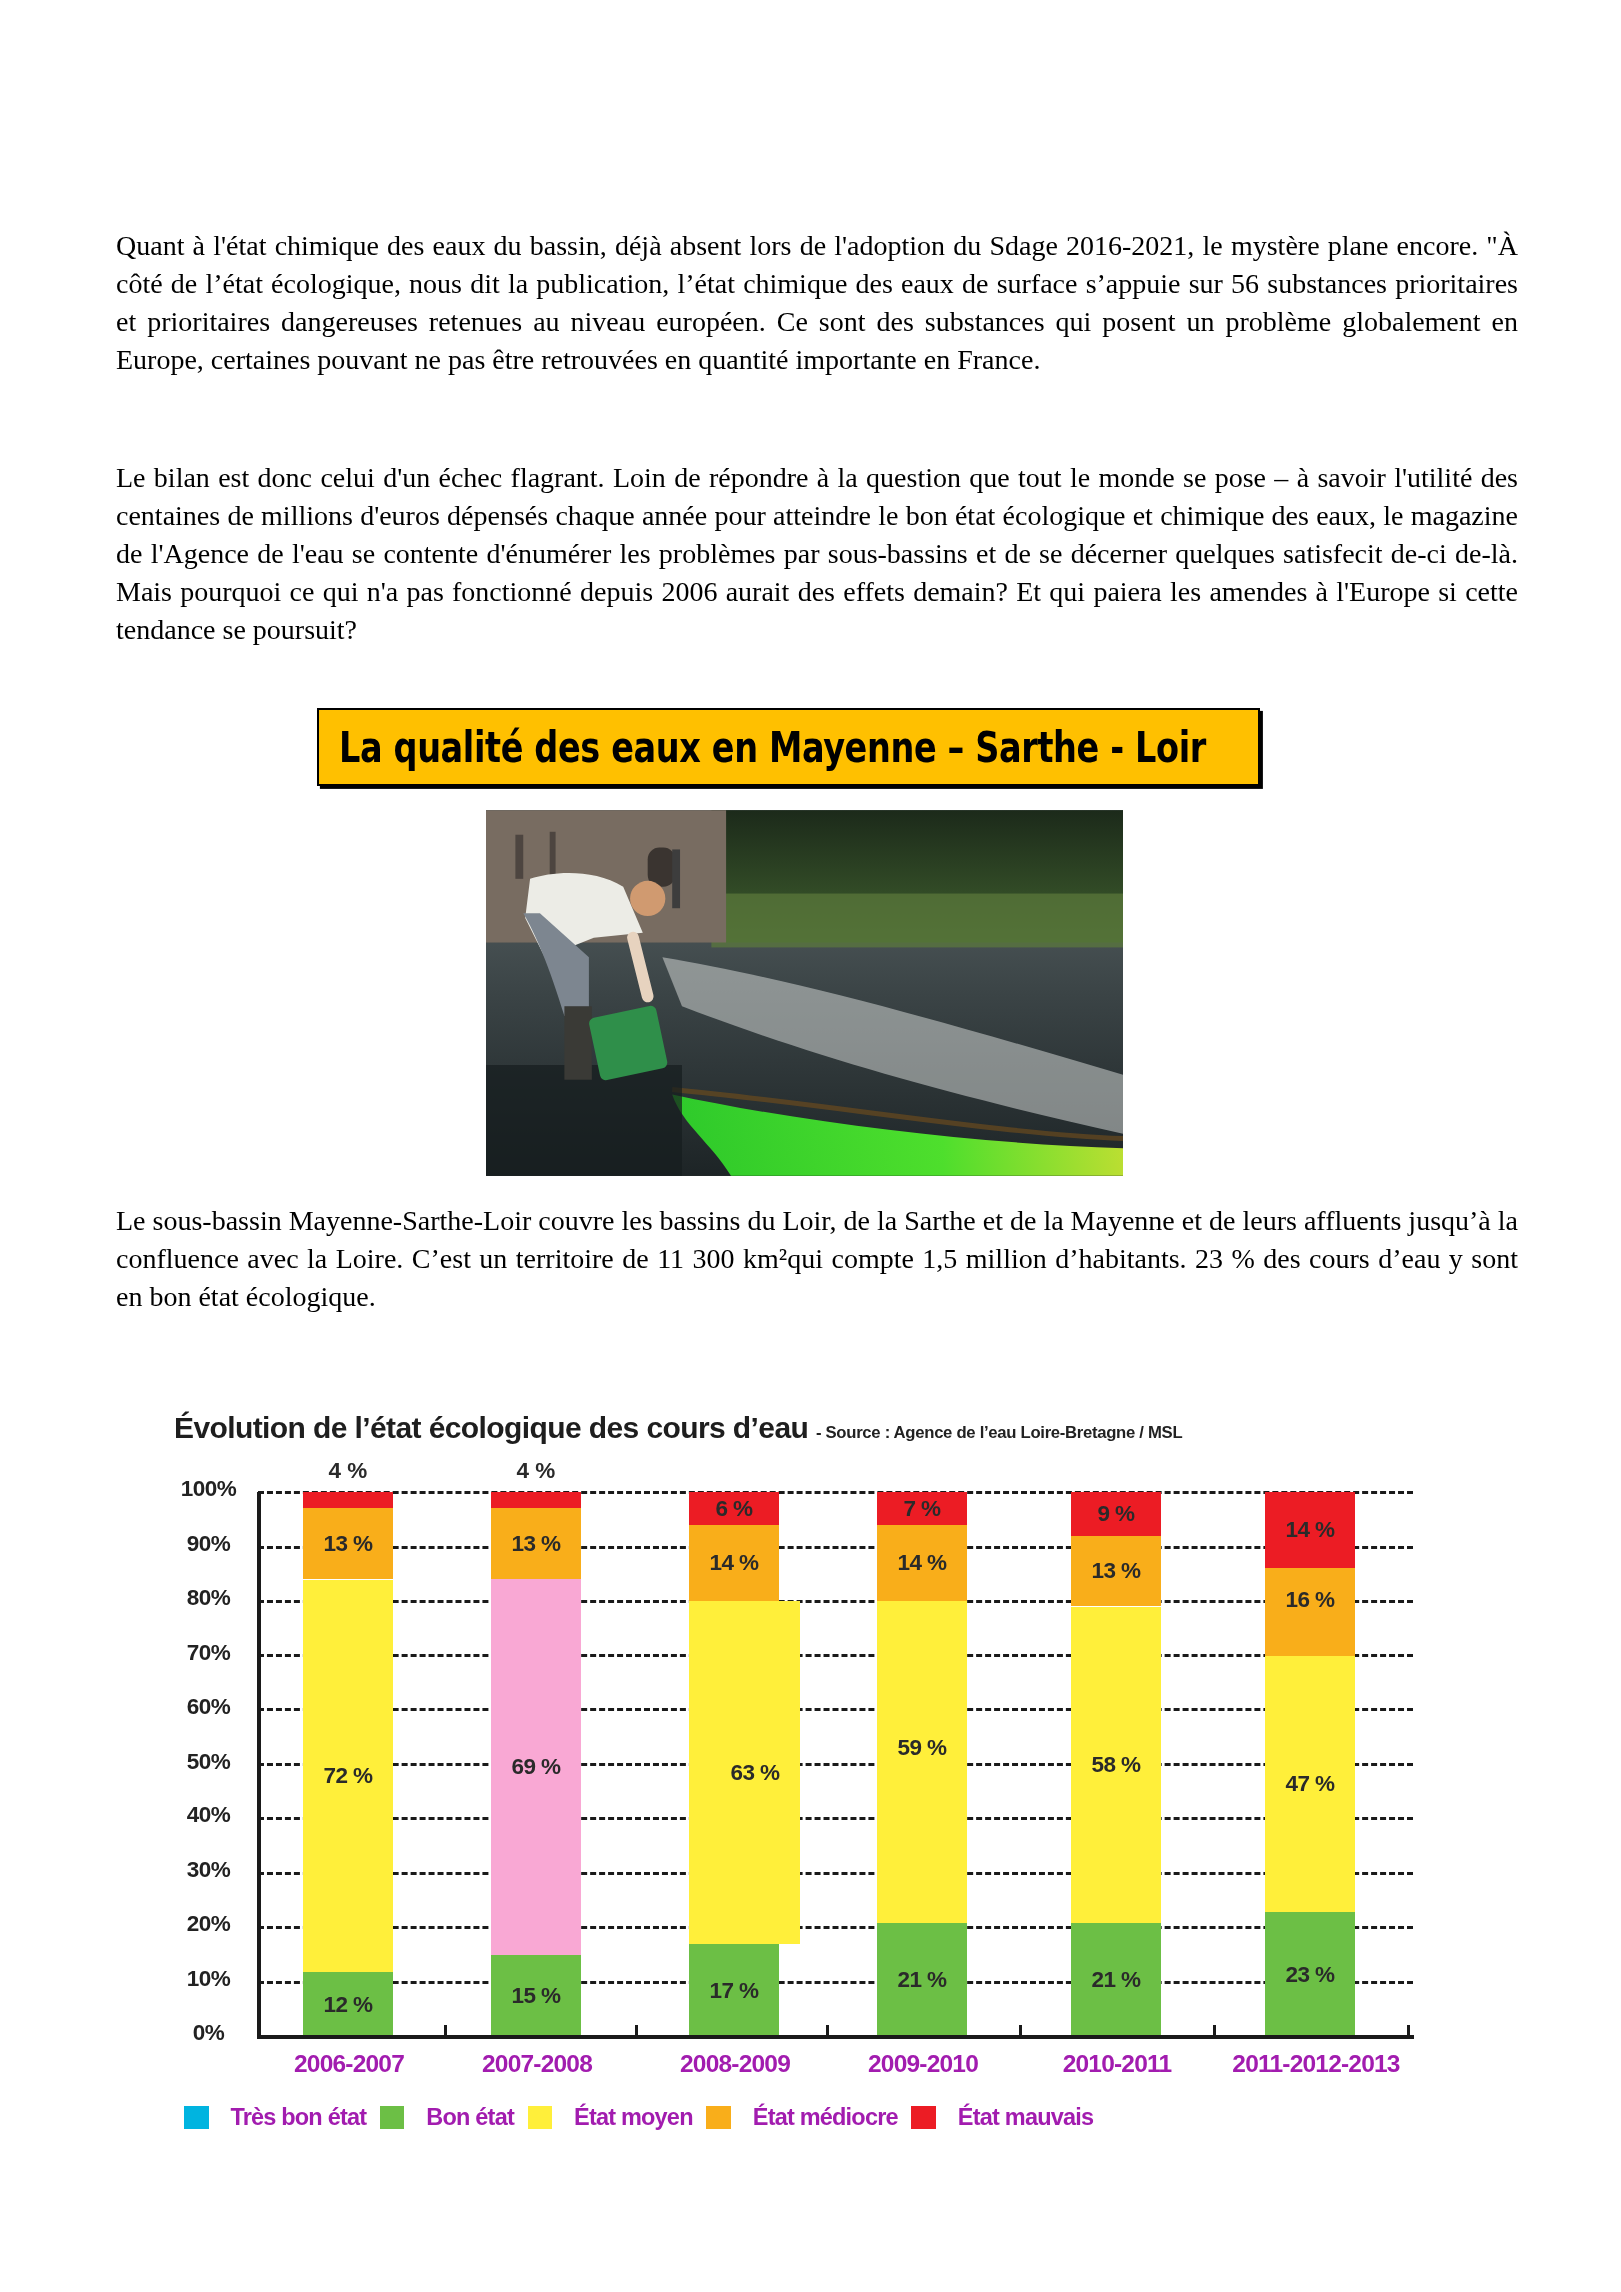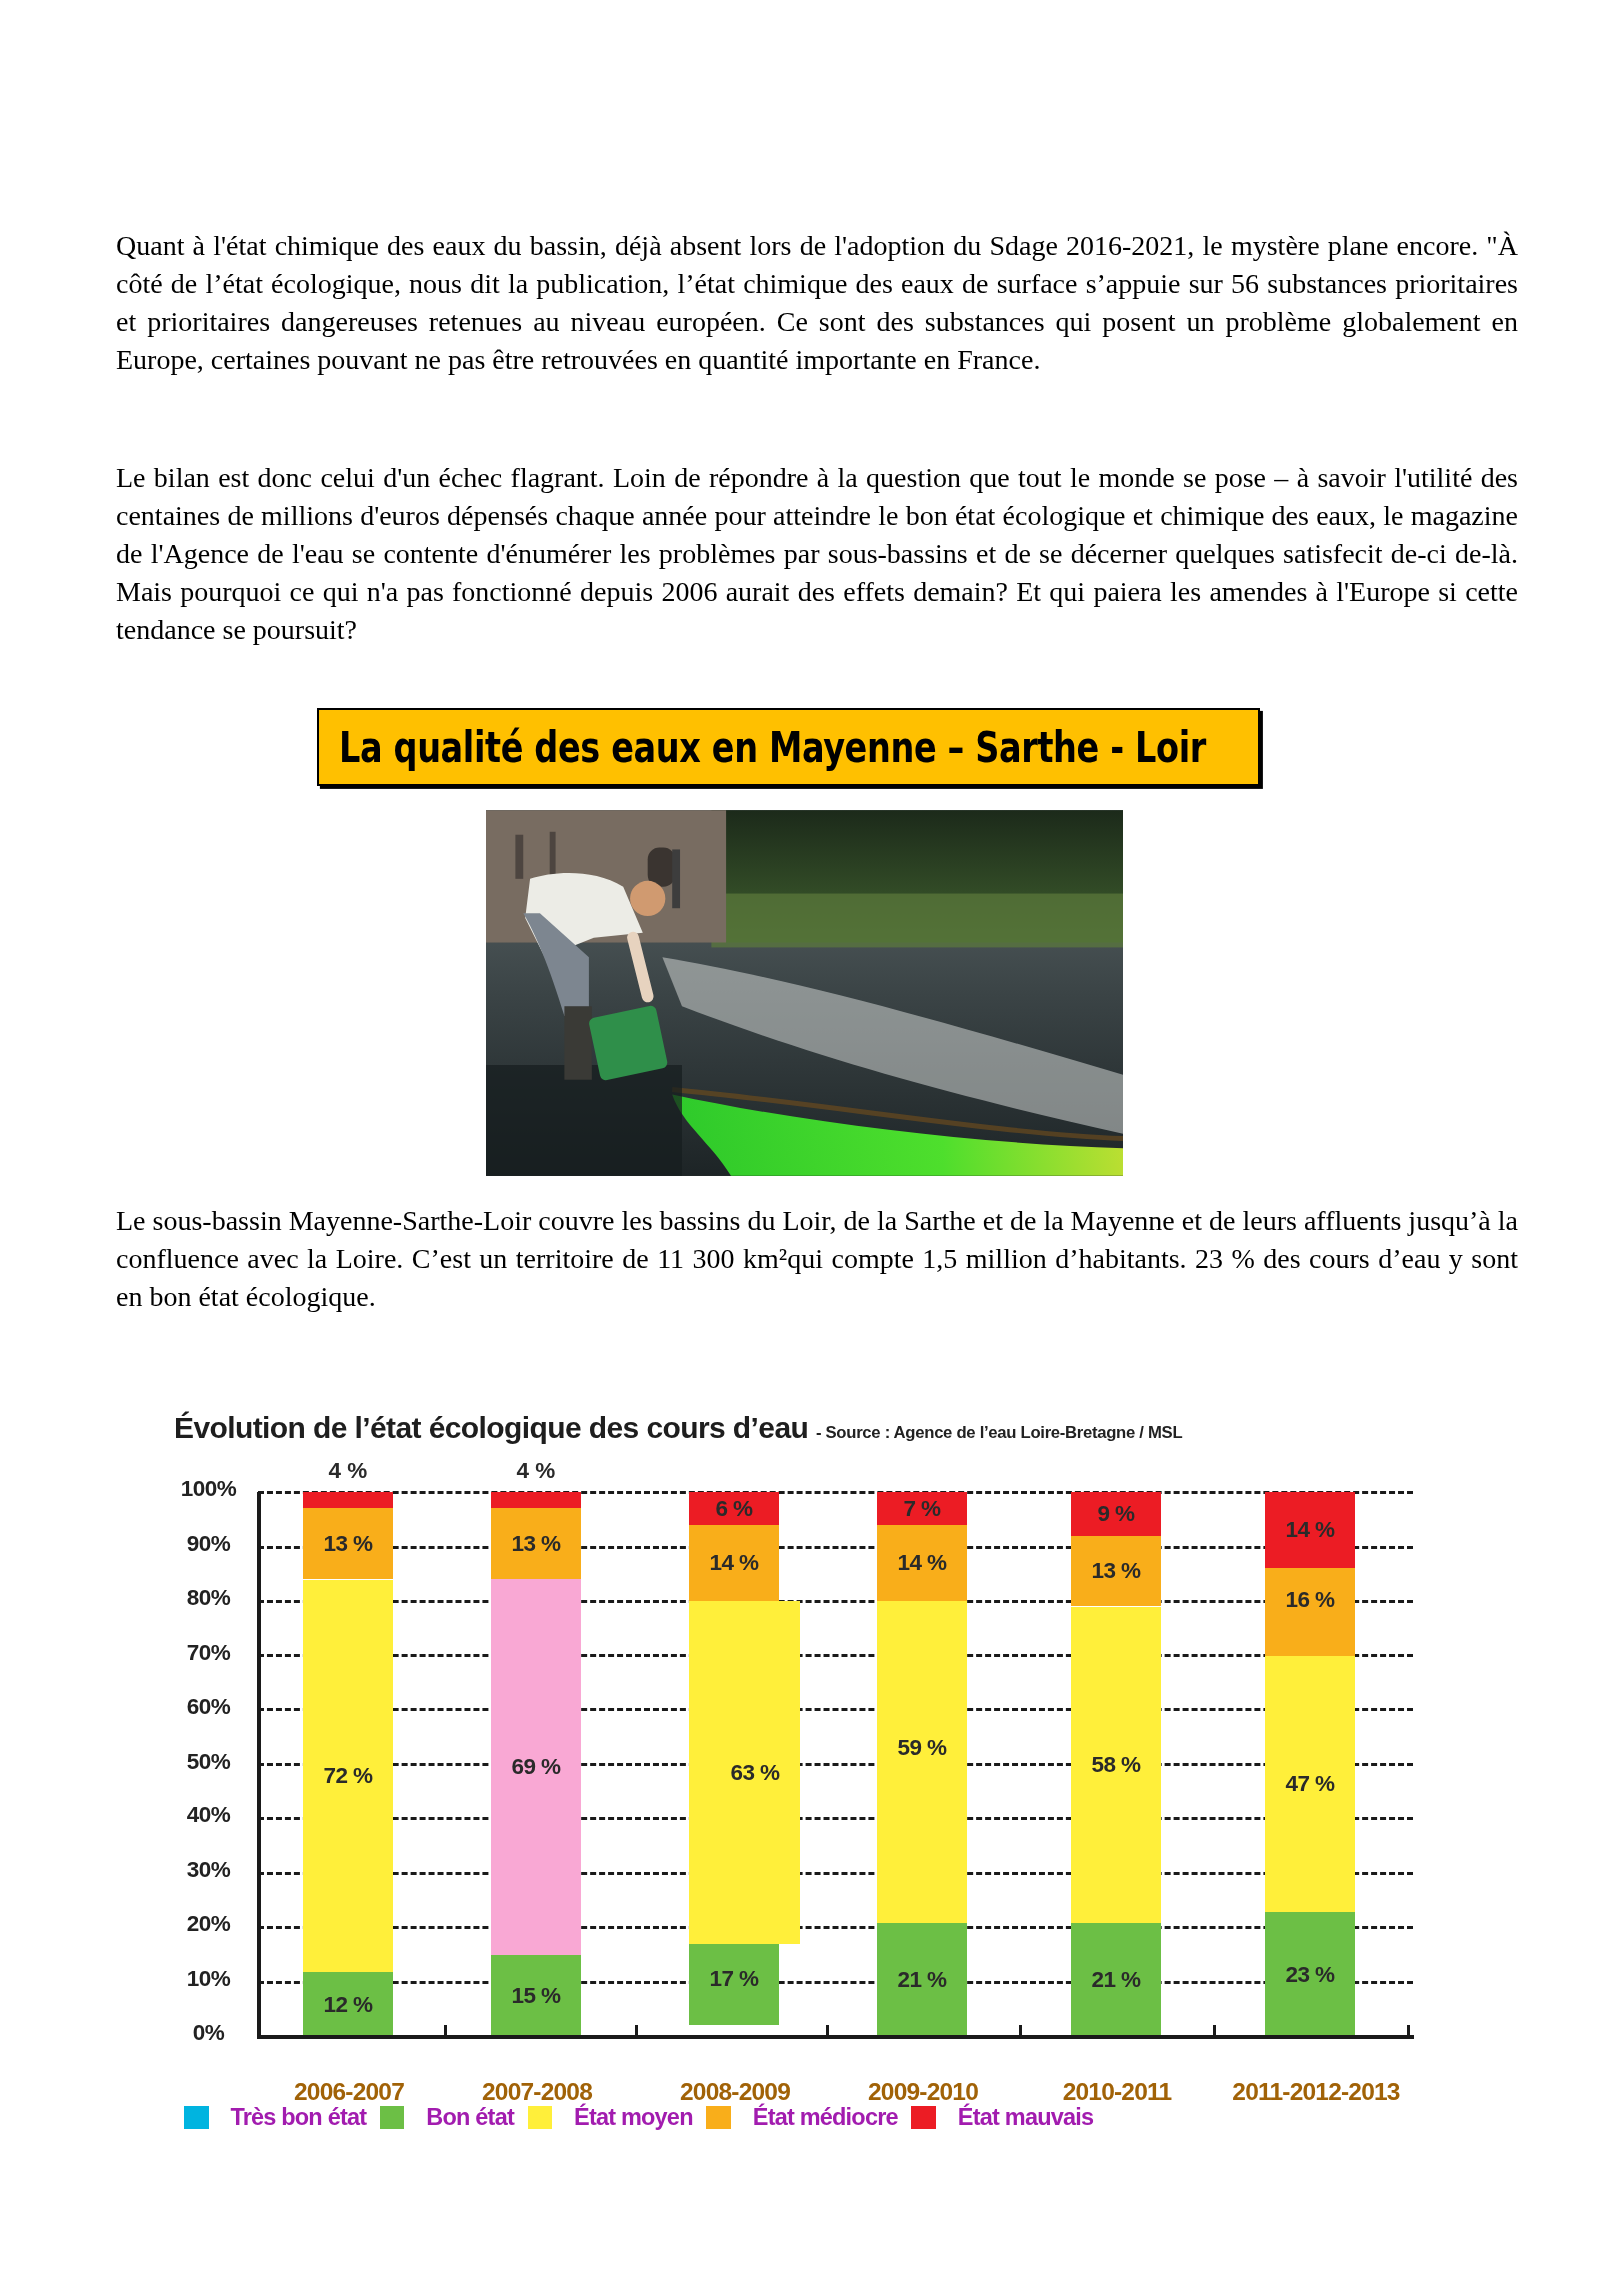--- a/index.html
+++ b/index.html
@@ -64,21 +64,21 @@
     font-size: 22.5px; color: #2a2a2a; letter-spacing: -0.6px;
   }
   .top-label {
     position: absolute; width: 90px; text-align: center;
     font-family: "Liberation Sans", "DejaVu Sans", sans-serif; font-weight: bold;
     font-size: 22.5px; color: #2a2a2a;
   }
   .xlabel {
     position: absolute; top: 2050px; width: 196px; text-align: center;
     font-family: "Liberation Sans", "DejaVu Sans", sans-serif; font-weight: bold;
-    font-size: 24.5px; color: #a16207; letter-spacing: -0.8px; margin-top: 28px;
+    font-size: 24.5px; color: #a21caf; letter-spacing: -0.8px;
   }
   .legend {
     position: absolute; left: 184px; top: 2104px; display: flex; align-items: center; gap: 13.7px;
   }
   .legend-item { display: flex; align-items: center; gap: 5.9px; }
   .legend-swatch { width: 24.5px; height: 23.5px; display: inline-block; }
   .legend-label {
     font-family: "Liberation Sans", "DejaVu Sans", sans-serif; font-weight: bold;
     font-size: 23.5px; color: #a21caf; letter-spacing: -0.8px; margin-left: 16px;
   }
@@ -184,21 +184,21 @@
         </div>
         <div class="seg" style="background: #f9a8d4; bottom: 82px; height: 376px;">
           <span class="seg-label">69 %</span>
         </div>
         <div class="seg" style="background: rgb(249, 174, 26); bottom: 458px; height: 71px;">
           <span class="seg-label">13 %</span>
         </div>
         <div class="seg" style="background: rgb(236, 28, 36); bottom: 529px; height: 16.3px;"></div>
       </div>
       <div class="bar" style="left: 689px; top: 1492px; height: 545px;">
-        <div class="seg" style="background: rgb(108, 191, 69); bottom: 12px; height: 93px;">
+        <div class="seg" style="background: rgb(108, 191, 69); bottom: 0px; height: 93px;">
           <span class="seg-label">17 %</span>
         </div>
         <div class="seg" style="background: rgb(255, 239, 58); bottom: 93px; height: 343px; padding-left: 21px;">
           <span class="seg-label">63 %</span>
         </div>
         <div class="seg" style="background: rgb(249, 174, 26); bottom: 436px; height: 76px;">
           <span class="seg-label">14 %</span>
         </div>
         <div class="seg" style="background: rgb(236, 28, 36); bottom: 512px; height: 33px;">
           <span class="seg-label">6 %</span>

